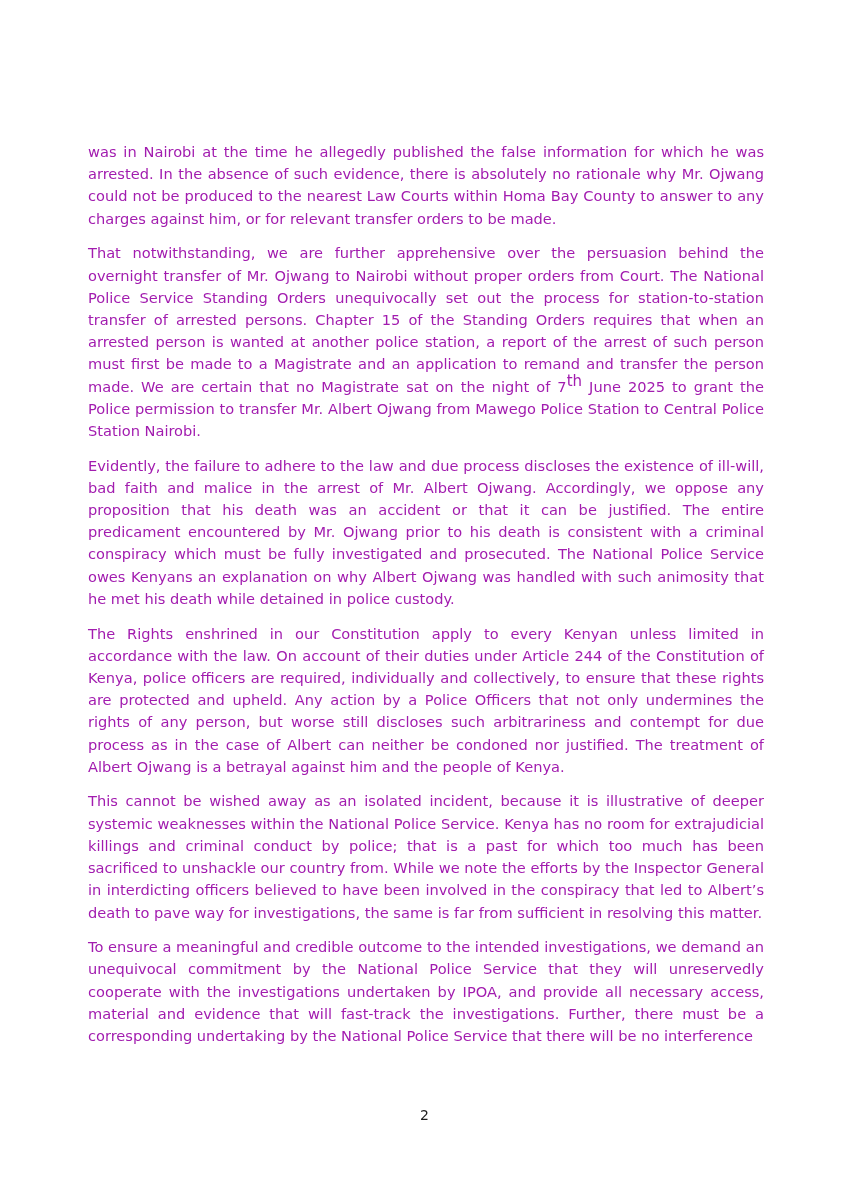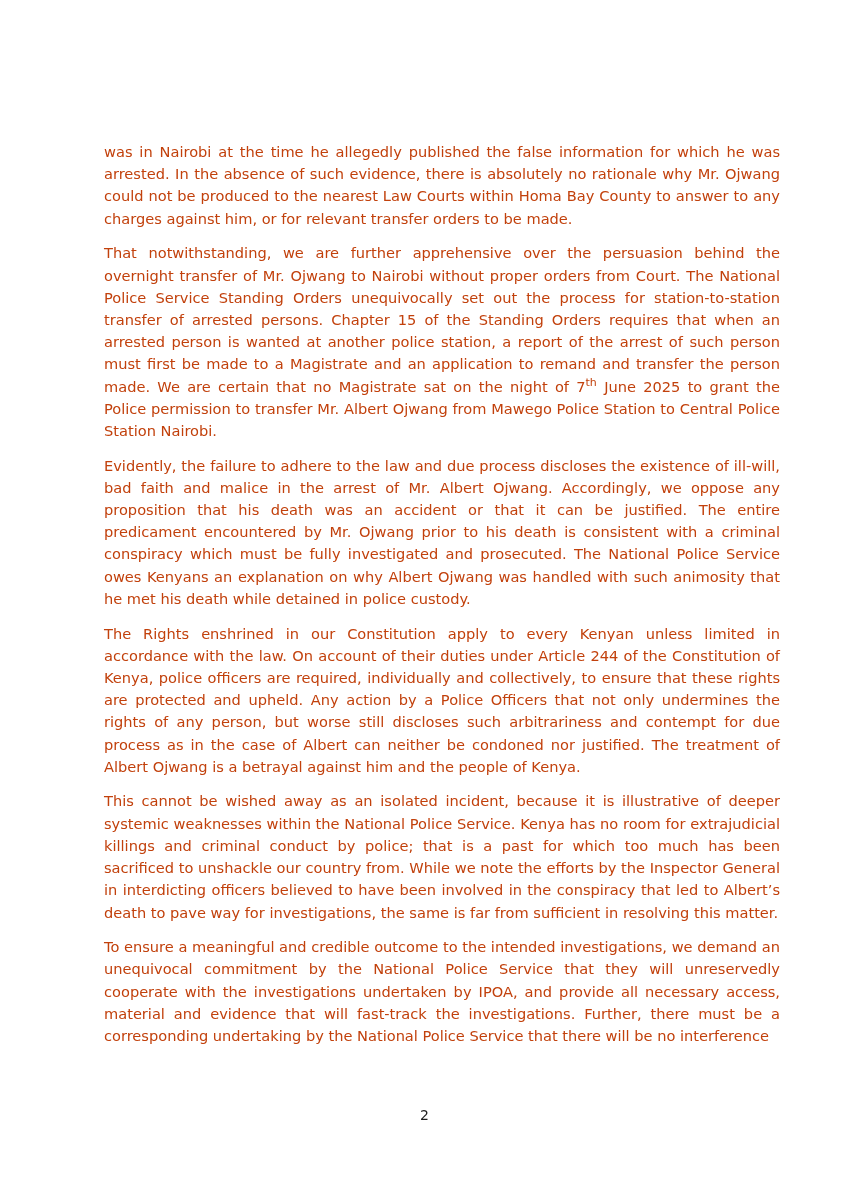--- a/index.html
+++ b/index.html
@@ -1,21 +1,21 @@
 <!DOCTYPE html>
 <html><head>
 <meta charset="utf-8">
 <style>
   html,body{margin:0;padding:0;background:#ffffff;}
   body{width:849px;height:1200px;position:relative;overflow:hidden;}
   .page{position:absolute;left:0;top:0;width:849px;height:1200px;background:#fff;}
   .content{position:absolute;left:88px;top:141px;width:676px;
-    font-family:"DejaVu Sans", sans-serif;font-size:14.6px;line-height:22.2px;color:#c2410c;margin-left:16px;}
+    font-family:"DejaVu Sans", sans-serif;font-size:14.6px;line-height:22.2px;color:#a21caf;}
   .content p{margin:0 0 12.5px 0;text-align:justify;hyphens:none;}
-  sup{font-size:11px;line-height:0;vertical-align:super;}
+  sup{font-size:15px;line-height:0;vertical-align:super;}
   .page-number{position:absolute;left:0;width:849px;top:1107px;text-align:center;
     font-family:"DejaVu Sans", sans-serif;font-size:14px;color:#1c1c1c;}
 </style>
 </head>
 <body>
 
 <div class="page">
   <div class="content">
     <p>was in Nairobi at the time he allegedly published the false information for which he was arrested. In the absence of such evidence, there is absolutely no rationale why Mr. Ojwang could not be produced to the nearest Law Courts within Homa Bay County to answer to any charges against him, or for relevant transfer orders to be made.</p>
     <p><span>That notwithstanding, we are further apprehensive over the persuasion behind the overnight transfer of Mr. Ojwang to Nairobi without proper orders from Court. The National Police Service Standing Orders unequivocally set out the process for station-to-station transfer of arrested persons. Chapter 15 of the Standing Orders requires that when an arrested person is wanted at another police station, a report of the arrest of such person must first be made to a Magistrate and an application to remand and transfer the person made. We are certain that no Magistrate sat on the night of 7</span><sup>th</sup><span> June 2025 to grant the Police permission to transfer Mr. Albert Ojwang from Mawego Police Station to Central Police Station Nairobi.</span></p>

